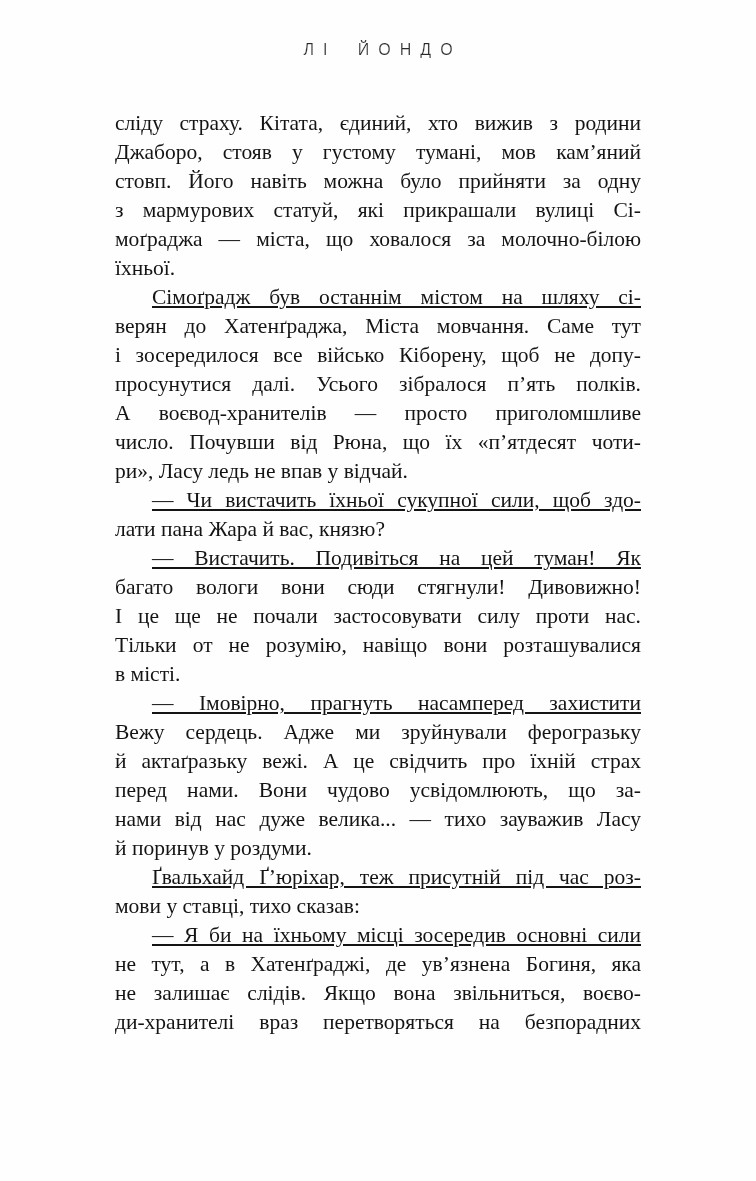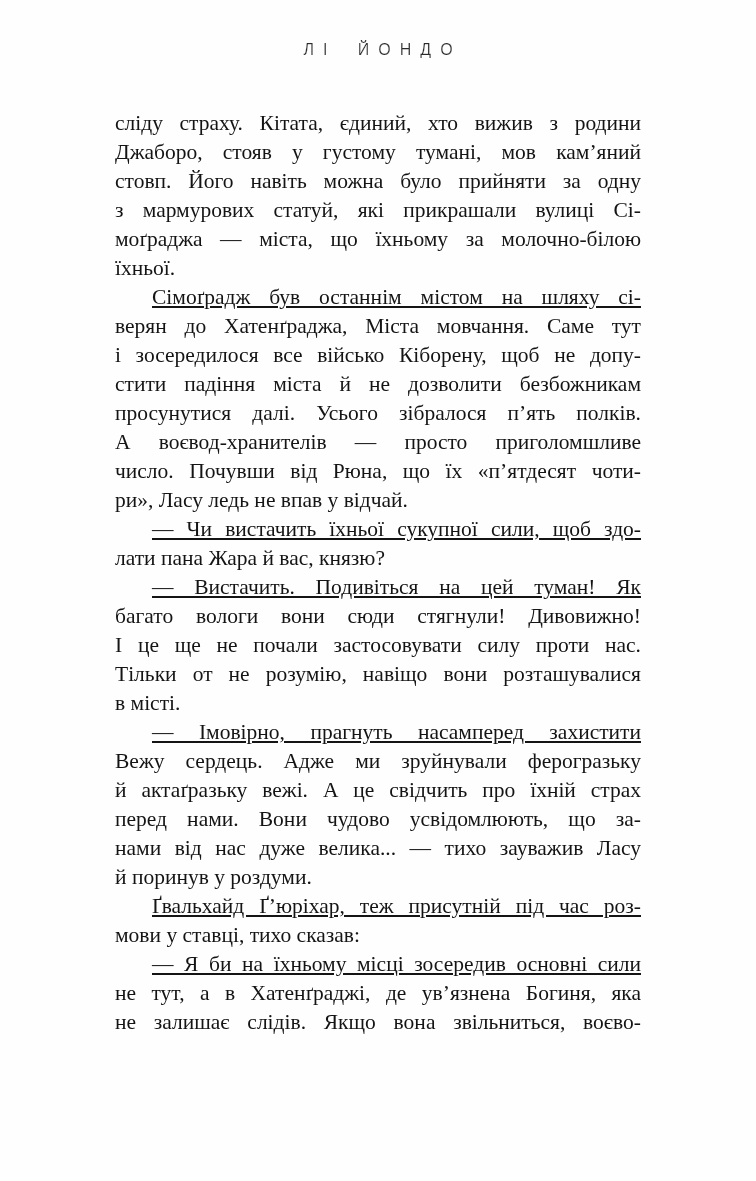--- a/index.html
+++ b/index.html
@@ -73,28 +73,27 @@
 
 <div class="page">
   <div class="running-header">ЛІ ЙОНДО</div>
 
   <div class="text-block">
       <p class="para">
         <span class="line">сліду страху. Кітата, єдиний, хто вижив з родини</span>
         <span class="line">Джаборо, стояв у густому тумані, мов кам’яний</span>
         <span class="line">стовп. Його навіть можна було прийняти за одну</span>
         <span class="line">з мармурових статуй, які прикрашали вулиці Сі-</span>
-        <span class="line">моґраджа — міста, що їхньому за молочно-білою</span>
+        <span class="line">моґраджа — міста, що ховалося за молочно-білою</span>
         <span class="line last">їхньої.</span>
       </p>
       <p class="para">
         <span class="line first-indent">Сімоґрадж був останнім містом на шляху сі-</span>
         <span class="line">верян до Хатенґраджа, Міста мовчання. Саме тут</span>
         <span class="line">і зосередилося все військо Кіборену, щоб не допу-</span>
-        <span class="line">стити падіння міста й не дозволити безбожникам</span>
         <span class="line">просунутися далі. Усього зібралося п’ять полків.</span>
         <span class="line">А воєвод-хранителів — просто приголомшливе</span>
         <span class="line">число. Почувши від Рюна, що їх «п’ятдесят чоти-</span>
         <span class="line last">ри», Ласу ледь не впав у відчай.</span>
       </p>
       <p class="para">
         <span class="line first-indent">— Чи вистачить їхньої сукупної сили, щоб здо-</span>
         <span class="line last">лати пана Жара й вас, князю?</span>
       </p>
       <p class="para">
@@ -113,16 +112,17 @@
         <span class="line last">й поринув у роздуми.</span>
       </p>
       <p class="para">
         <span class="line first-indent">Ґвальхайд Ґ’юріхар, теж присутній під час роз-</span>
         <span class="line last">мови у ставці, тихо сказав:</span>
       </p>
       <p class="para">
         <span class="line first-indent">— Я би на їхньому місці зосередив основні сили</span>
         <span class="line">не тут, а в Хатенґраджі, де ув’язнена Богиня, яка</span>
         <span class="line">не залишає слідів. Якщо вона звільниться, воєво-</span>
+        <span class="line">ди-хранителі враз перетворяться на безпорадних</span>
       </p>
     </div>
 
 </div>
 
 </body></html>

